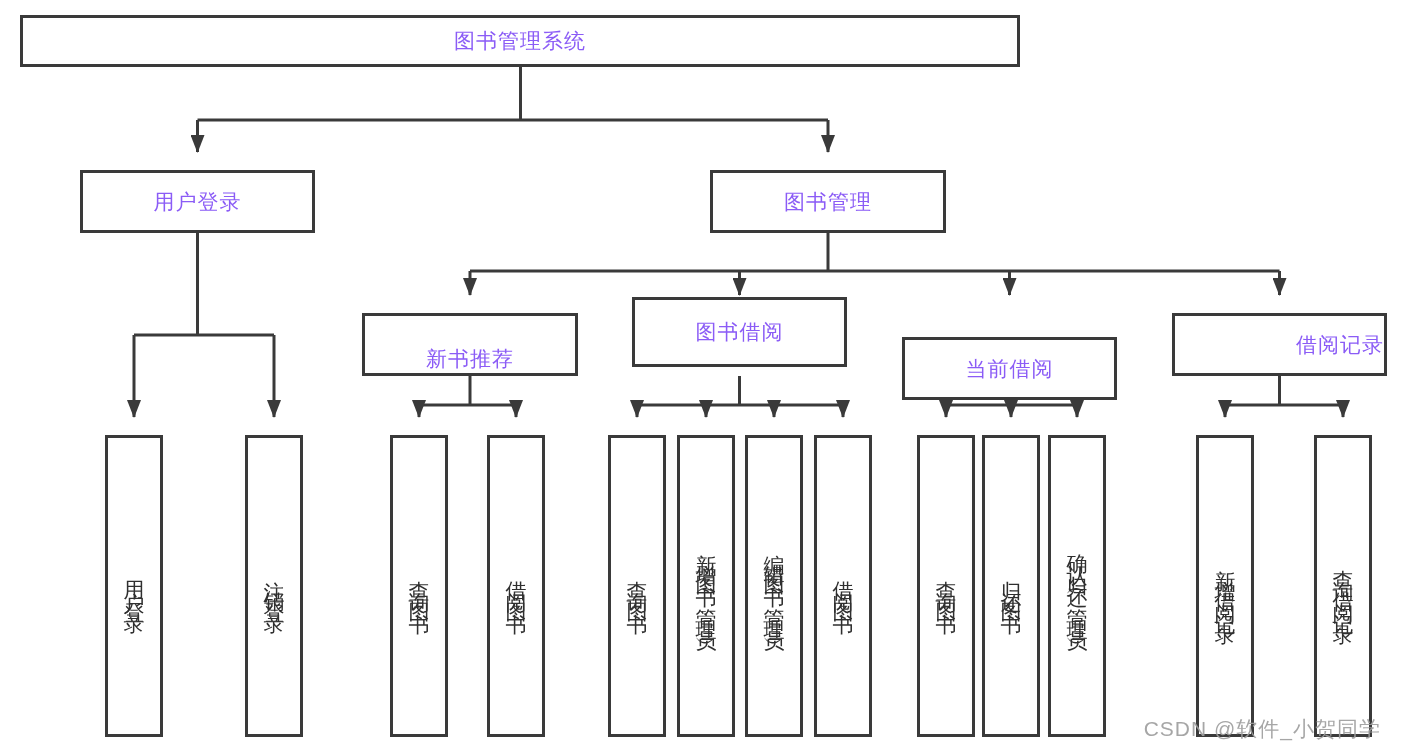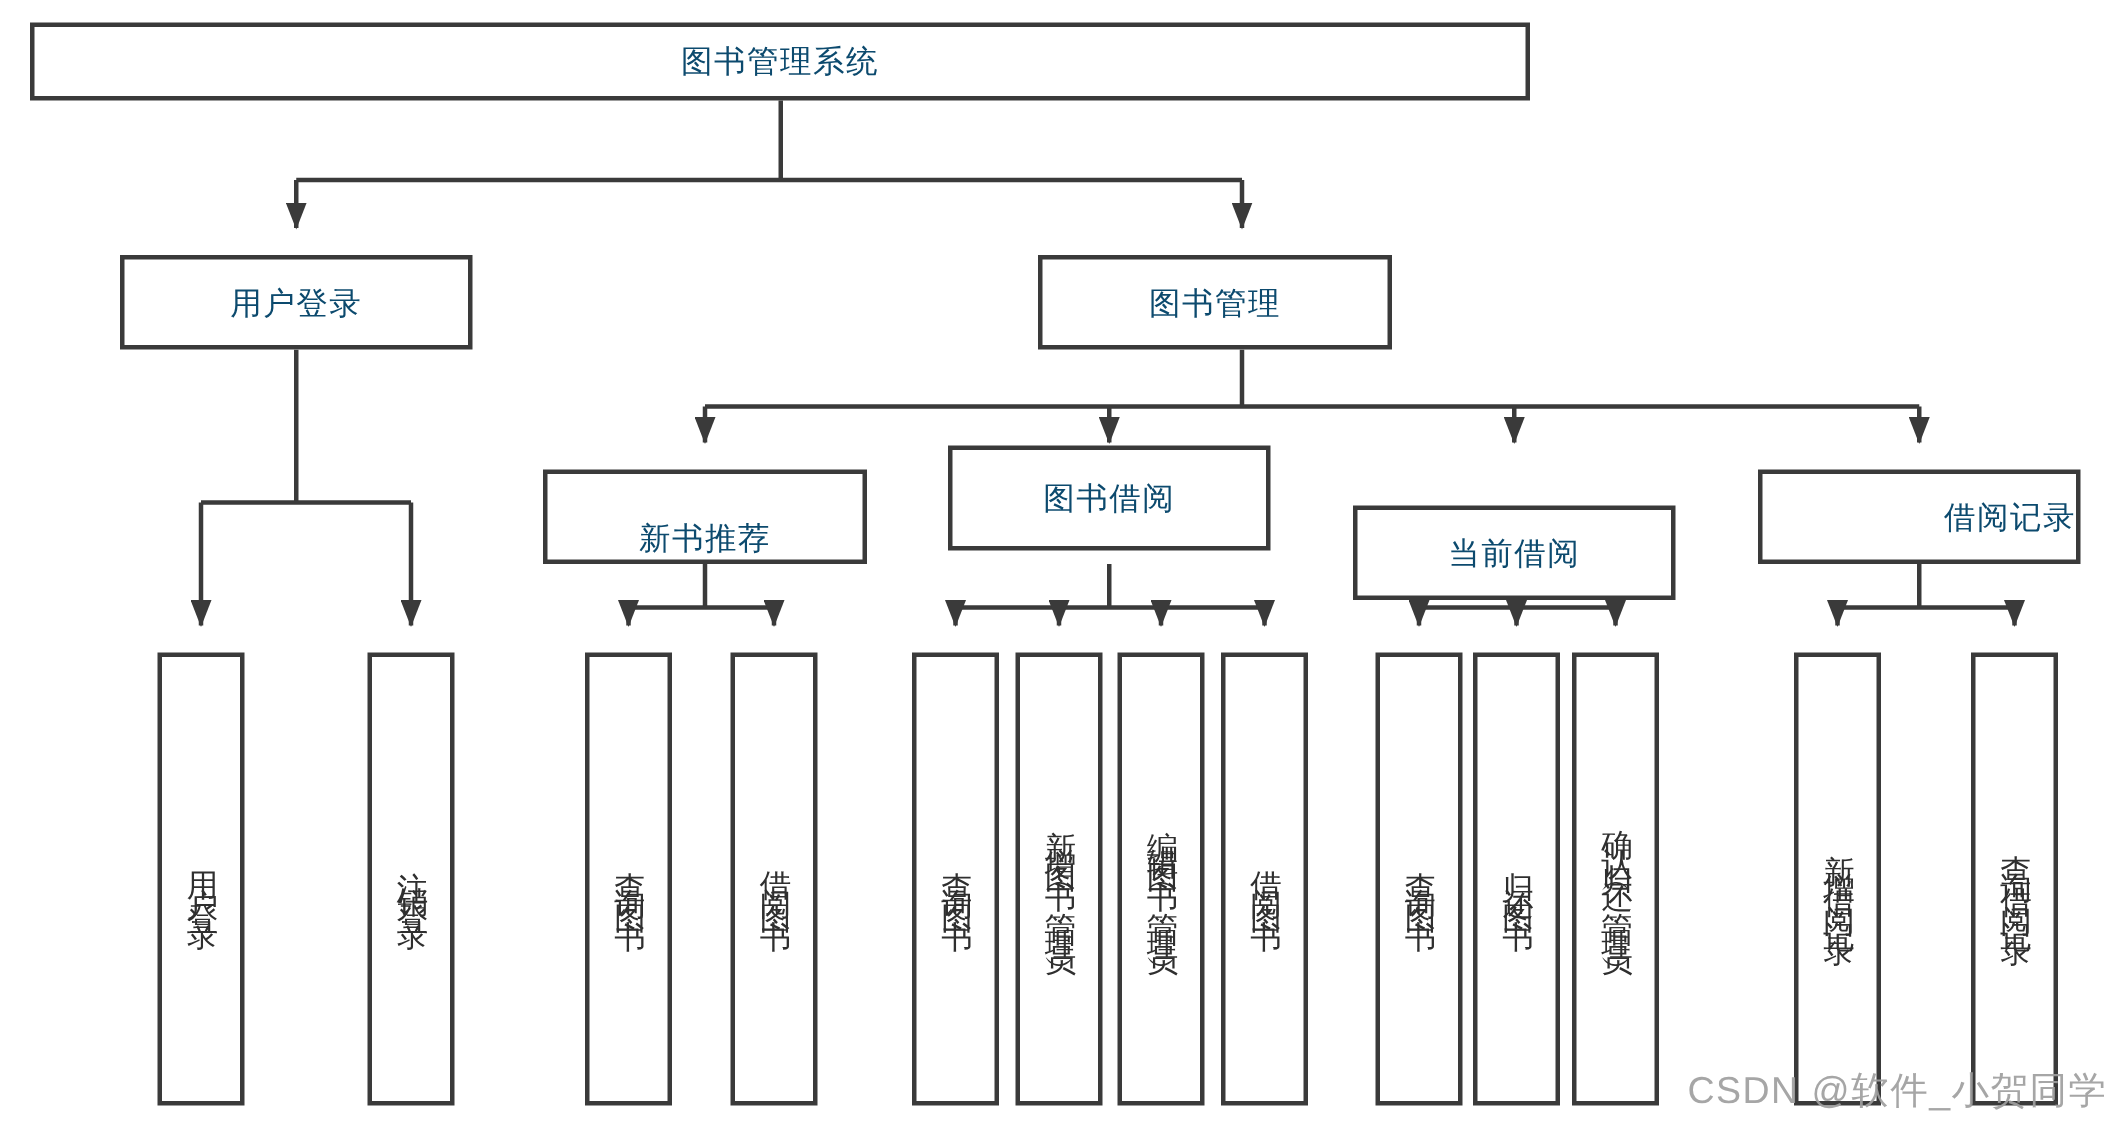--- a/index.html
+++ b/index.html
@@ -21,21 +21,21 @@
     width: 1405px; height: 747px;
   }
   .node {
     position: absolute;
     box-sizing: border-box;
     background: #ffffff;
     border: 3px solid #3a3a3a;
     display: flex;
     align-items: center;
     justify-content: center;
-    color: #0c4a6e;
+    color: #8b5cf6;
     font-size: 21px;
     letter-spacing: 1px;
     z-index: 2;
   }
   .leaf {
     position: absolute;
     box-sizing: border-box;
     top: 435px;
     width: 58px;
     height: 302px;
@@ -49,23 +49,23 @@
   .leaf .vtext {
     writing-mode: vertical-rl;
     text-orientation: mixed;
     white-space: nowrap;
     font-size: 21px;
     letter-spacing: 11px;
     color: #2f2f2f;
   }
   .watermark {
     position: absolute;
-    right: 0;
+    right: 24px;
     bottom: 4px;
-    font-size: 25px;
+    font-size: 21px;
     color: rgba(158, 158, 158, 0.92);
     letter-spacing: 1px;
     z-index: 3;
     pointer-events: none;
   }
 </style>
 </head>
 <body>
 
 <div id="stage">
@@ -127,21 +127,21 @@
     </g>
   </svg>
 
   <div class="node" style="left:20px; top:15px; width:1000px; height:52px;">
     <span>图书管理系统</span>
   </div>
 
   <div class="node" style="left:80px; top:170px; width:235px; height:63px;">
     <span>用户登录</span>
   </div>
-  <div class="node" style="left:692px; top:170px; width:236px; height:63px;">
+  <div class="node" style="left:710px; top:170px; width:236px; height:63px;">
     <span>图书管理</span>
   </div>
 
   <div class="node" style="left:362px; top:313px; width:216px; height:63px;align-items:flex-end;">
     <span>新书推荐</span>
   </div>
   <div class="node" style="left:632px; top:297px; width:215px; height:70px;">
     <span>图书借阅</span>
   </div>
   <div class="node" style="left:902px; top:313px; width:215px; height:63px;margin-top:24px;">

